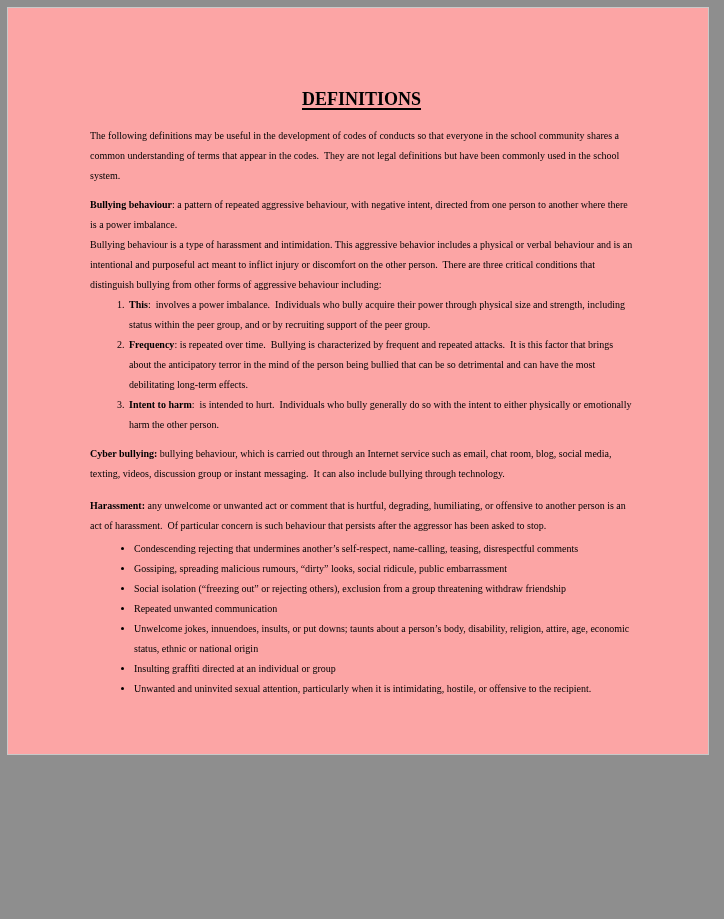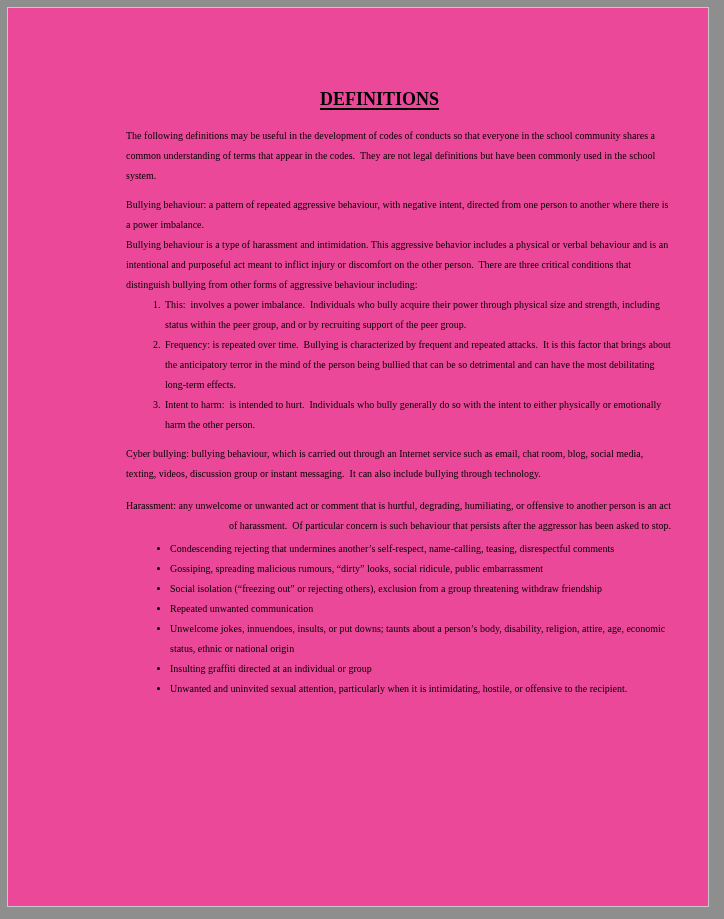--- a/index.html
+++ b/index.html
@@ -14,25 +14,25 @@
     background: #8e8e8e;
     overflow: hidden;
     font-family: "Liberation Serif", "DejaVu Serif", serif;
     color: #000000;
   }
   .page {
     position: absolute;
     left: 7px;
     top: 7px;
     width: 702px;
-    height: 900px;
+    height: 748px;
     box-sizing: border-box;
-    background: #ec4899;
+    background: #fca5a5;
     border: 1px solid #c9c9c9;
-    padding: 81px 75px 0 118px;
+    padding: 81px 75px 0 82px;
   }
   .page-title {
     font-size: 18px;
     font-weight: bold;
     text-align: center;
     text-decoration: underline;
     text-decoration-thickness: 2px;
     text-underline-offset: 3px;
     margin: 0 0 16px 0;
     line-height: 21px;
@@ -46,28 +46,28 @@
   .body-col {
     width: 545px;
   }
   .intro { margin-bottom: 9px; }
   ol.conditions {
     margin: 0;
     padding-left: 37px;
   }
   ol.conditions > li { padding-left: 2px; }
   .cyber-para { margin-top: 9px; }
-  .harassment-para { margin-top: 12px; text-align: right; }
+  .harassment-para { margin-top: 12px; }
   .any-para { margin-top: 30px; }
   ul.behaviours {
     margin: 3px 0 0 0;
     padding-left: 44px;
     list-style-type: disc;
   }
-  b.term { font-weight: normal; }
+  b.term { font-weight: bold; }
 </style>
 </head>
 <body>
 
 <div class="canvas">
   <div class="page">
 
     <h1 class="page-title">DEFINITIONS</h1>
 
     <div class="body-col">

